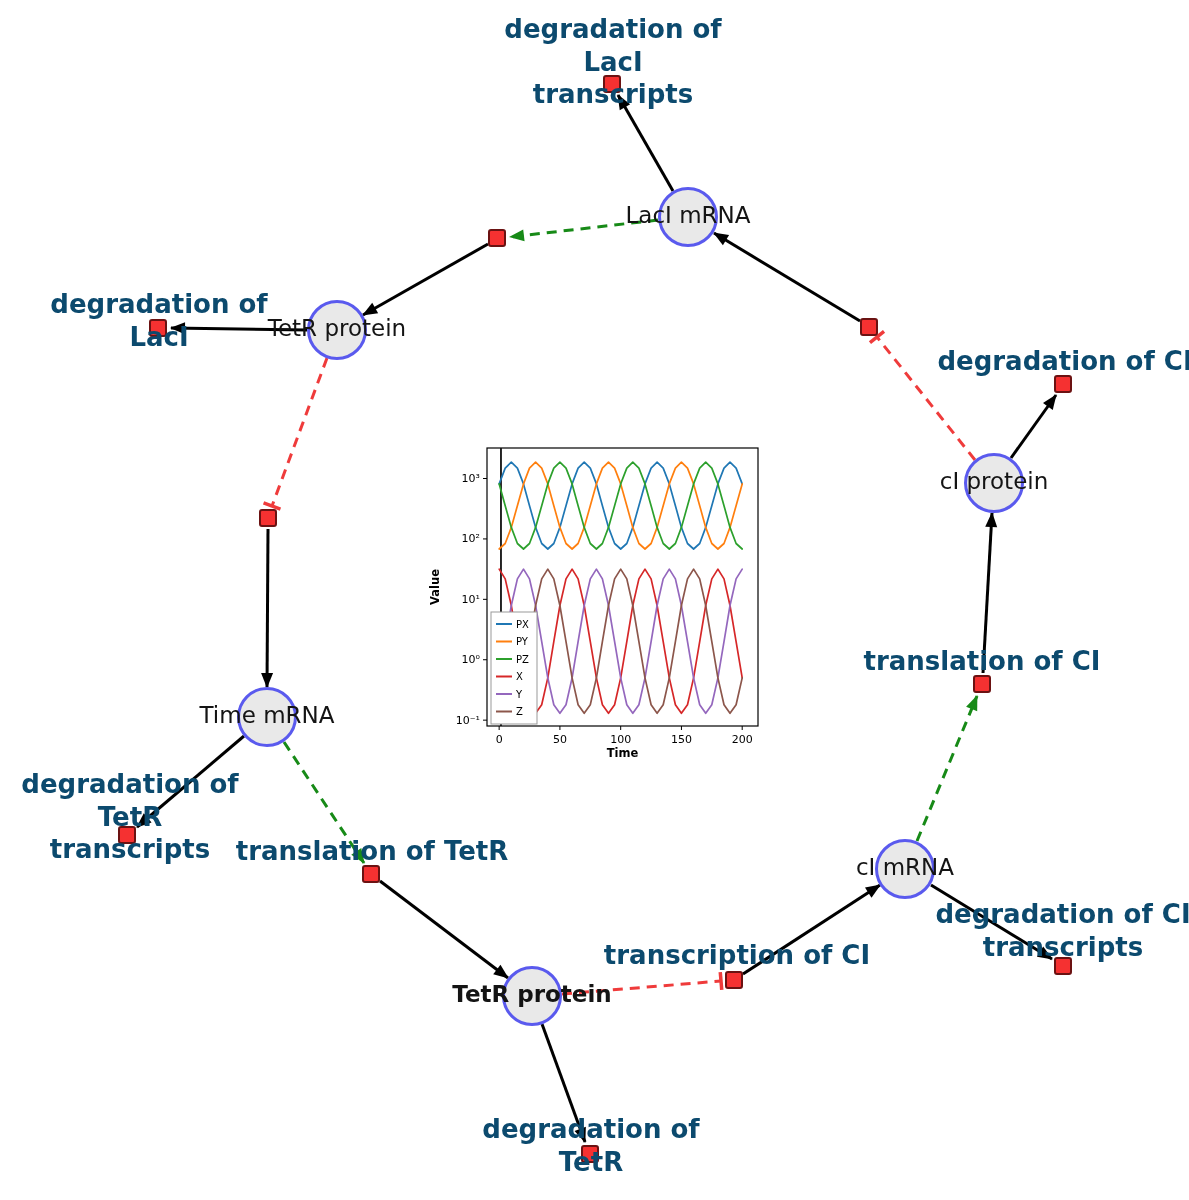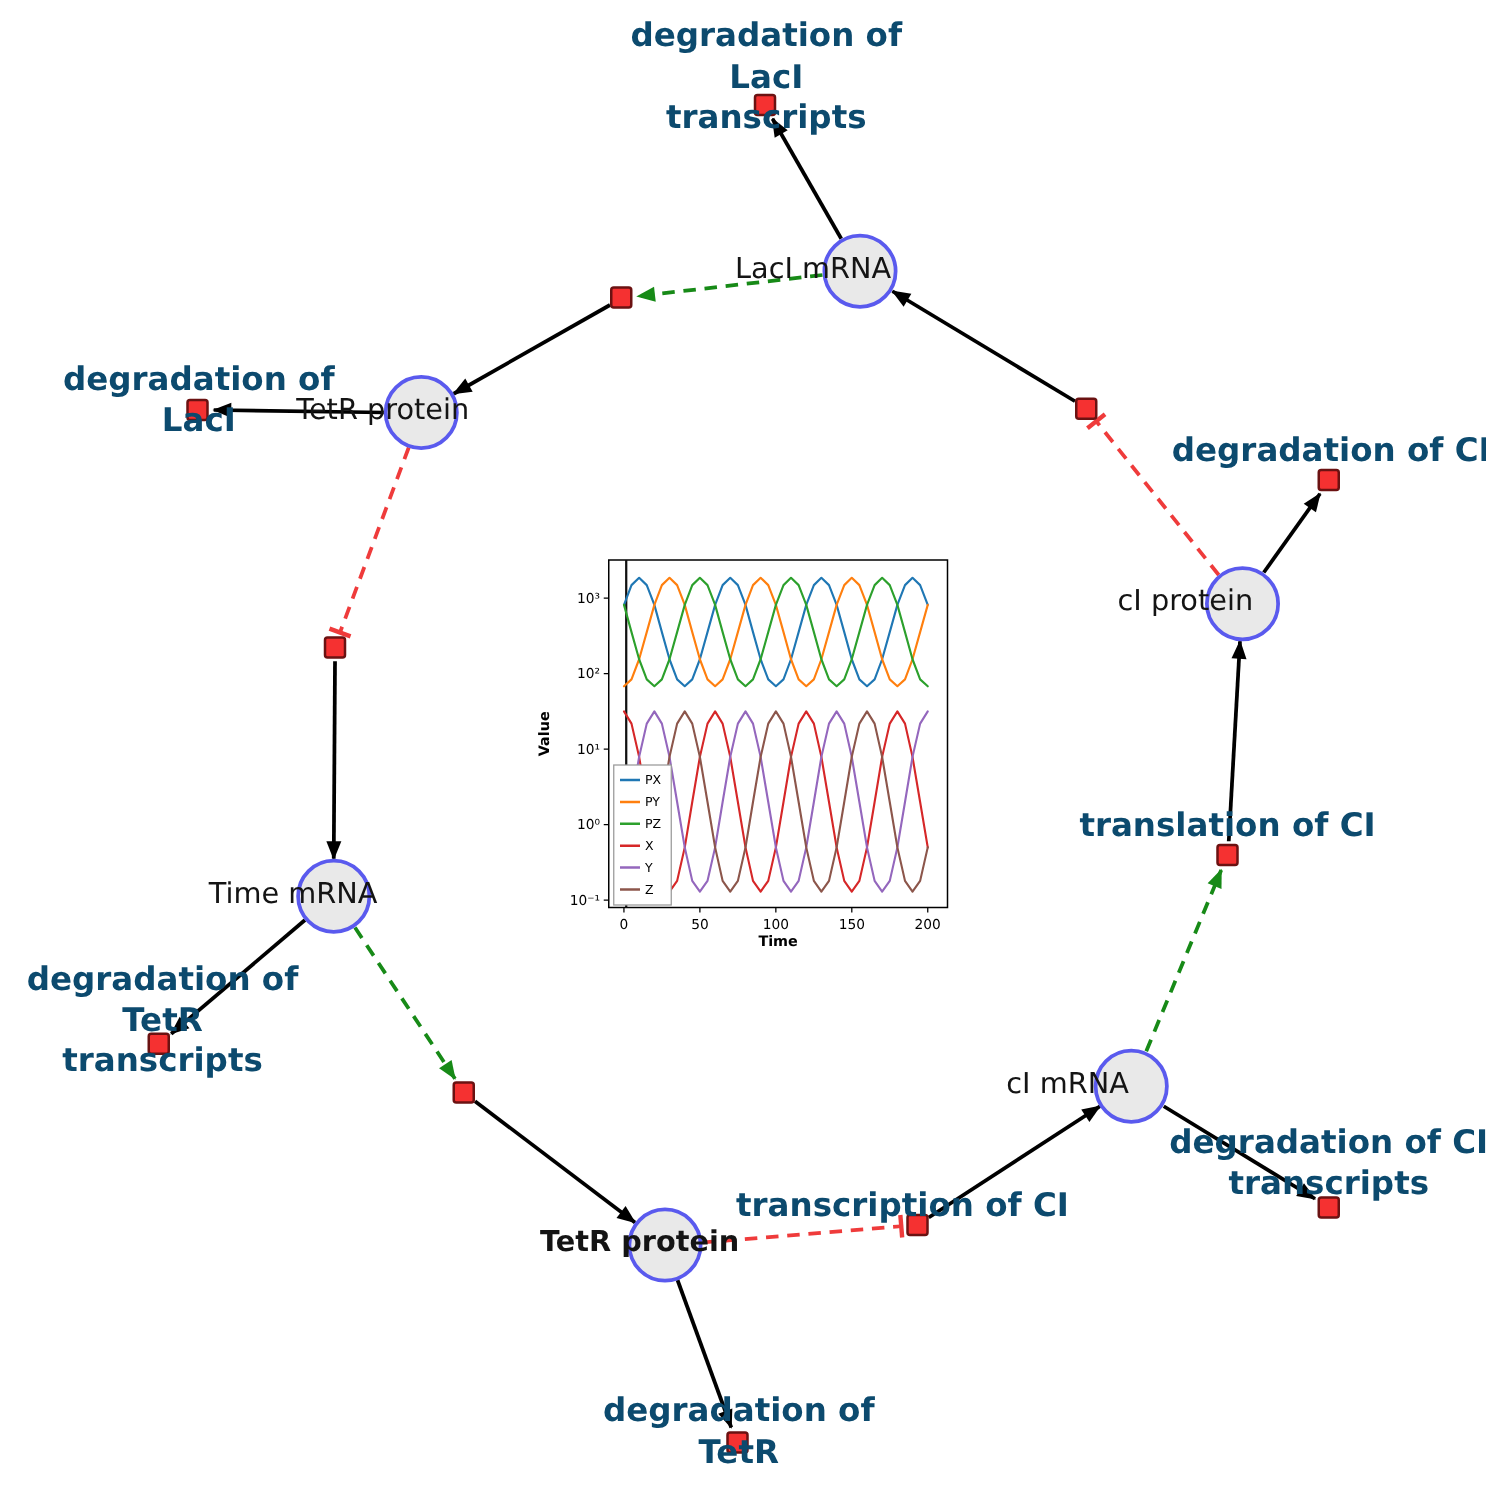--- a/index.html
+++ b/index.html
@@ -6,21 +6,21 @@
   #canvas{position:relative;width:1189px;height:1200px;background:#fff;overflow:hidden;
           font-family:"DejaVu Sans",sans-serif;}
   #edges{position:absolute;left:0;top:0;z-index:1;}
   .edge-black{stroke:#000000;stroke-width:3;}
   .edge-green{stroke:#178a17;stroke-width:3;stroke-dasharray:10 7;}
   .edge-red{stroke:#ef3b3b;stroke-width:3;stroke-dasharray:10 7;}
   .species{position:absolute;width:60px;height:60px;border-radius:50%;
            background:#e9e9e9;border:3px solid #5a5aee;box-sizing:border-box;z-index:2;}
   .reaction{position:absolute;width:18px;height:18px;background:#f53131;
             border:2px solid #6b1212;border-radius:3px;box-sizing:border-box;z-index:2;}
-  .species-label{position:absolute;width:200px;text-align:left;font-size:23px;
+  .species-label{position:absolute;width:200px;text-align:center;font-size:23px;
                  color:#141414;z-index:3;line-height:1.2;}
   .reaction-label{position:absolute;width:280px;text-align:center;font-weight:bold;
                   font-size:26px;color:#0c4a6e;z-index:3;line-height:1.25;}
   .reaction-label span{display:block;}
   #inset{position:absolute;left:425px;top:438px;width:345px;height:325px;z-index:4;background:#fff;}
 </style>
 </head>
 <body>
 
 <div id="canvas">
@@ -97,21 +97,24 @@
   <div class="reaction-label" style="left:925px;top:345px;">
     <span>degradation of CI</span>
   </div>
   <div class="reaction-label" style="left:842px;top:645px;text-align:center;">
     <span>translation of CI</span>
   </div>
   <div class="reaction-label" style="left:-10px;top:768px;">
     <span>degradation of TetR</span>
     <span>transcripts</span>
   </div>
-  <div class="reaction-label" style="left:582px;top:939px;margin-top:10px;">
+  <div class="reaction-label" style="left:232px;top:835px;">
+    <span>translation of TetR</span>
+  </div>
+  <div class="reaction-label" style="left:597px;top:939px;">
     <span>transcription of CI</span>
   </div>
   <div class="reaction-label" style="left:923px;top:898px;">
     <span>degradation of CI</span>
     <span>transcripts</span>
   </div>
   <div class="reaction-label" style="left:451px;top:1113px;">
     <span>degradation of TetR</span>
   </div>
 

